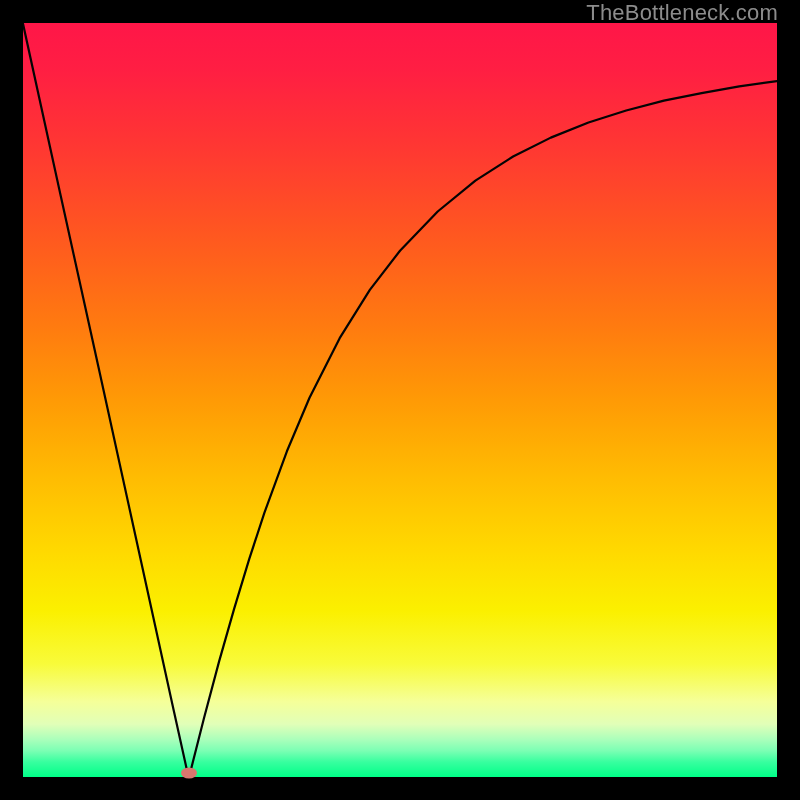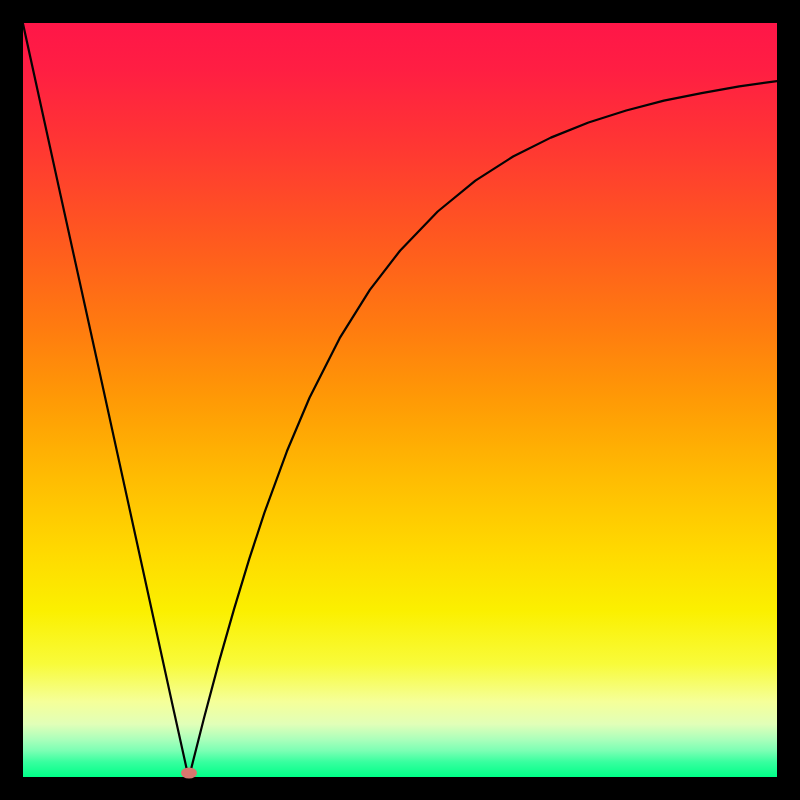--- a/index.html
+++ b/index.html
@@ -77,13 +77,14 @@
 
 <div class="frame">
   <div class="plot"></div>
 
   <svg class="curve-svg" viewBox="0 0 754 754" preserveAspectRatio="none">
     <path id="curve-path" fill="none" stroke="#040404" stroke-width="2.2" stroke-linejoin="round" stroke-linecap="round" d="M0.00 0.75 L37.70 172.67 L75.40 343.82 L113.10 515.74 L150.80 687.65 L165.13 752.49 L166.63 751.74 L180.96 695.19 L196.04 638.64 L211.12 585.86 L226.20 536.09 L241.28 490.10 L263.90 428.27 L286.52 374.74 L316.68 315.17 L346.84 266.92 L377.00 227.71 L414.70 188.50 L452.40 157.59 L490.10 133.46 L527.80 114.61 L565.50 99.53 L603.20 87.46 L640.90 77.66 L678.60 70.12 L716.30 63.34 L754.00 58.06"></path>
   </svg>
 
   <div id="marker" class="marker" style="--mx: 165.88; --my: 750.23;"></div>
 
+  <div class="watermark">TheBottleneck.com</div>
 </div>
 
 </body></html>

